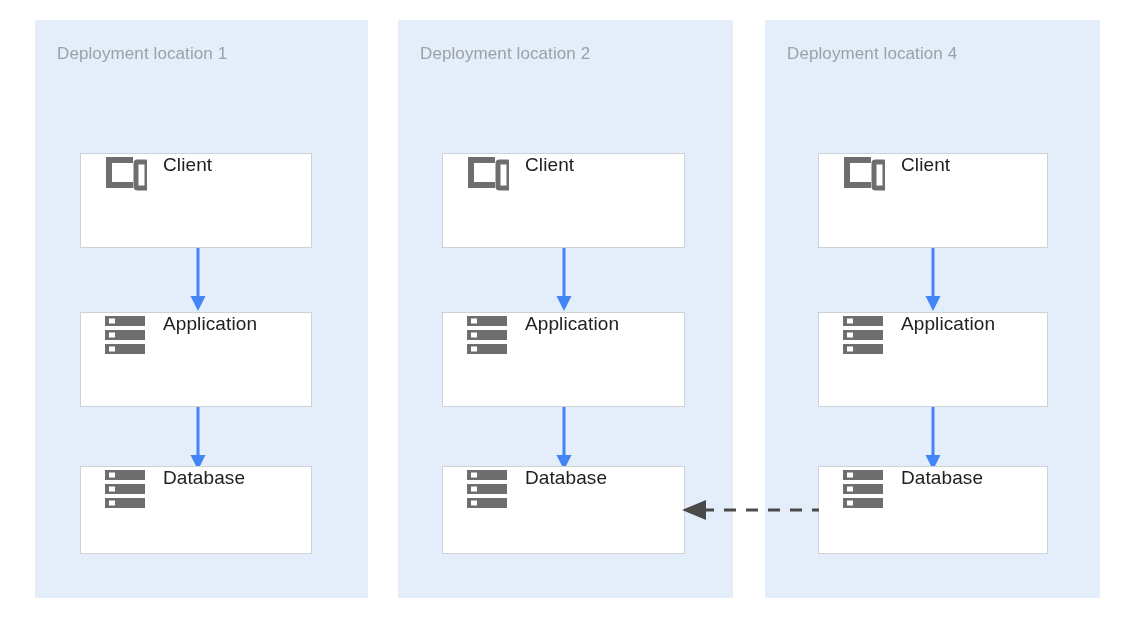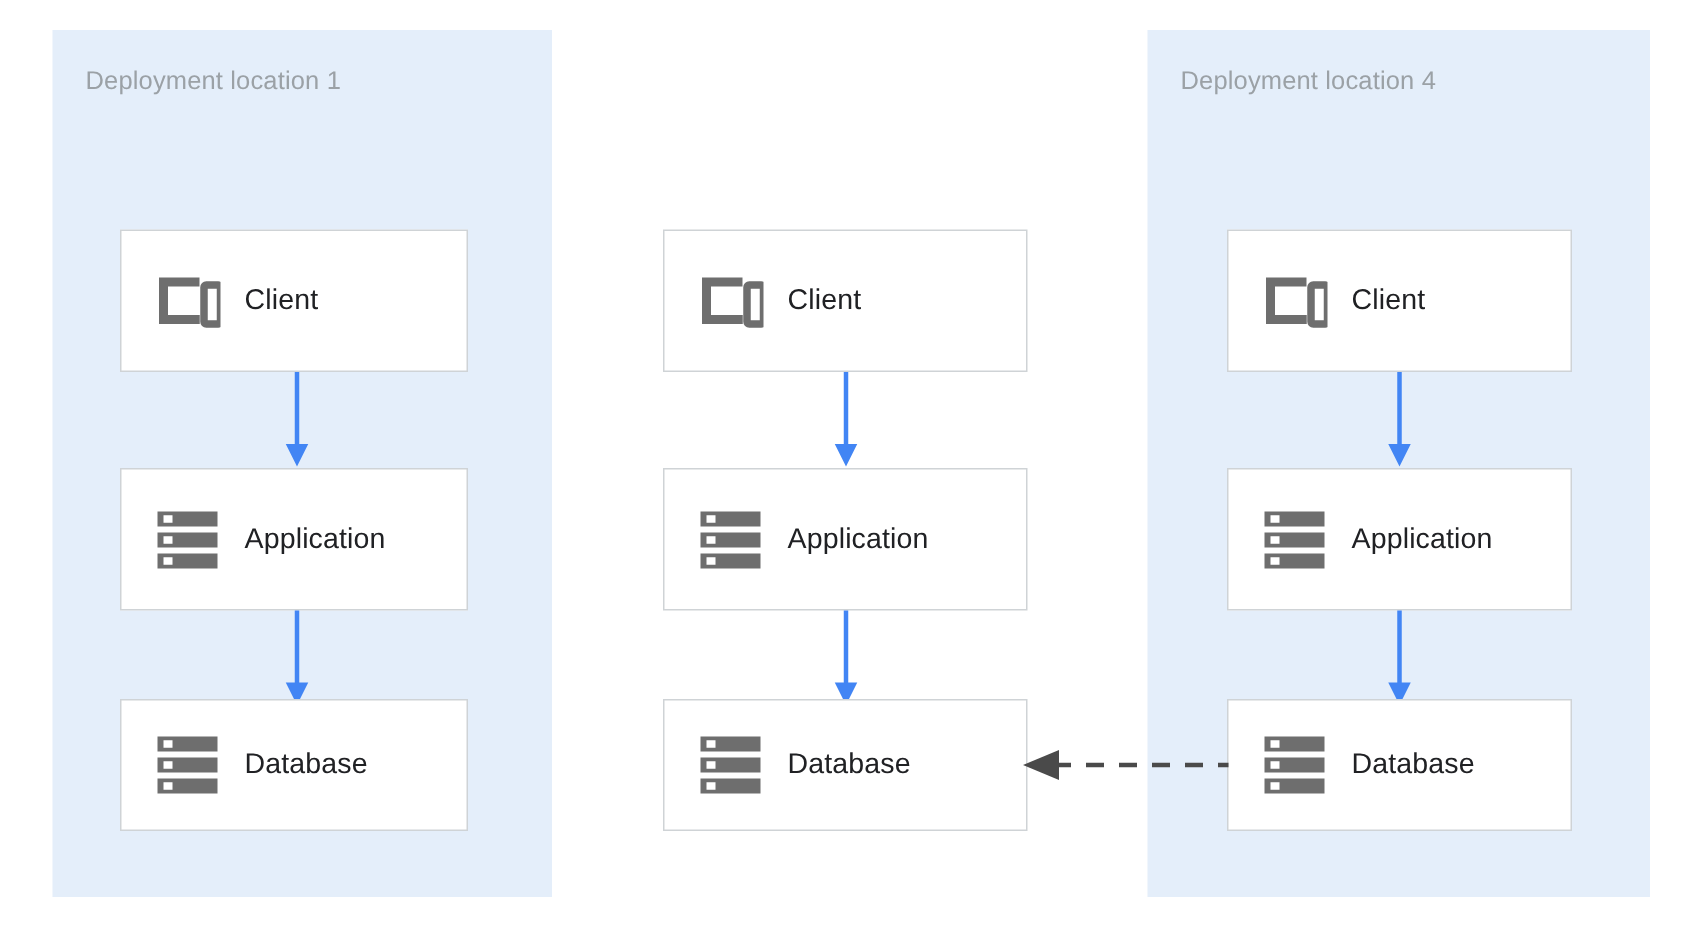--- a/index.html
+++ b/index.html
@@ -34,21 +34,20 @@
     color: #9ba1a6;
     letter-spacing: 0.1px;
     white-space: nowrap;
   }
   .node {
     position: absolute;
     background: #ffffff;
     border: 1px solid #cfd3d6;
     box-sizing: border-box;
     display: flex;
-    align-items: center;
   }
   .node-icon {
     flex: 0 0 auto;
     margin-left: 22px;
     margin-right: 16px;
     display: block;
   }
   .node-label {
     font-size: 19px;
     color: #202124;
@@ -109,20 +108,23 @@
       <rect x="2" y="3" width="40" height="10" fill="#6e6e6e"></rect>
       <rect x="2" y="17" width="40" height="10" fill="#6e6e6e"></rect>
       <rect x="2" y="31" width="40" height="10" fill="#6e6e6e"></rect>
       <rect x="6" y="5.5" width="6" height="5" fill="#ffffff"></rect>
       <rect x="6" y="19.5" width="6" height="5" fill="#ffffff"></rect>
       <rect x="6" y="33.5" width="6" height="5" fill="#ffffff"></rect>
     </svg>
     <span class="node-label">Database</span>
   </div>
 
+  <div class="panel" style="left:398px; width:335px;">
+    <div class="panel-title">Deployment location 2</div>
+  </div>
 
   <div class="node" style="left:442px; top:153px; width:243px; height:95px;">
     <svg class="node-icon" width="44" height="38" viewBox="0 0 44 38">
       <path d="M3 3 H30 V9 H9 V28 H30 V34 H3 Z" fill="#6e6e6e"></path>
       <rect x="3" y="28" width="27" height="6" fill="#6e6e6e"></rect>
       <rect x="33" y="8" width="11" height="26" rx="1.5" fill="none" stroke="#6e6e6e" stroke-width="5"></rect>
     </svg>
     <span class="node-label">Client</span>
   </div>
 

